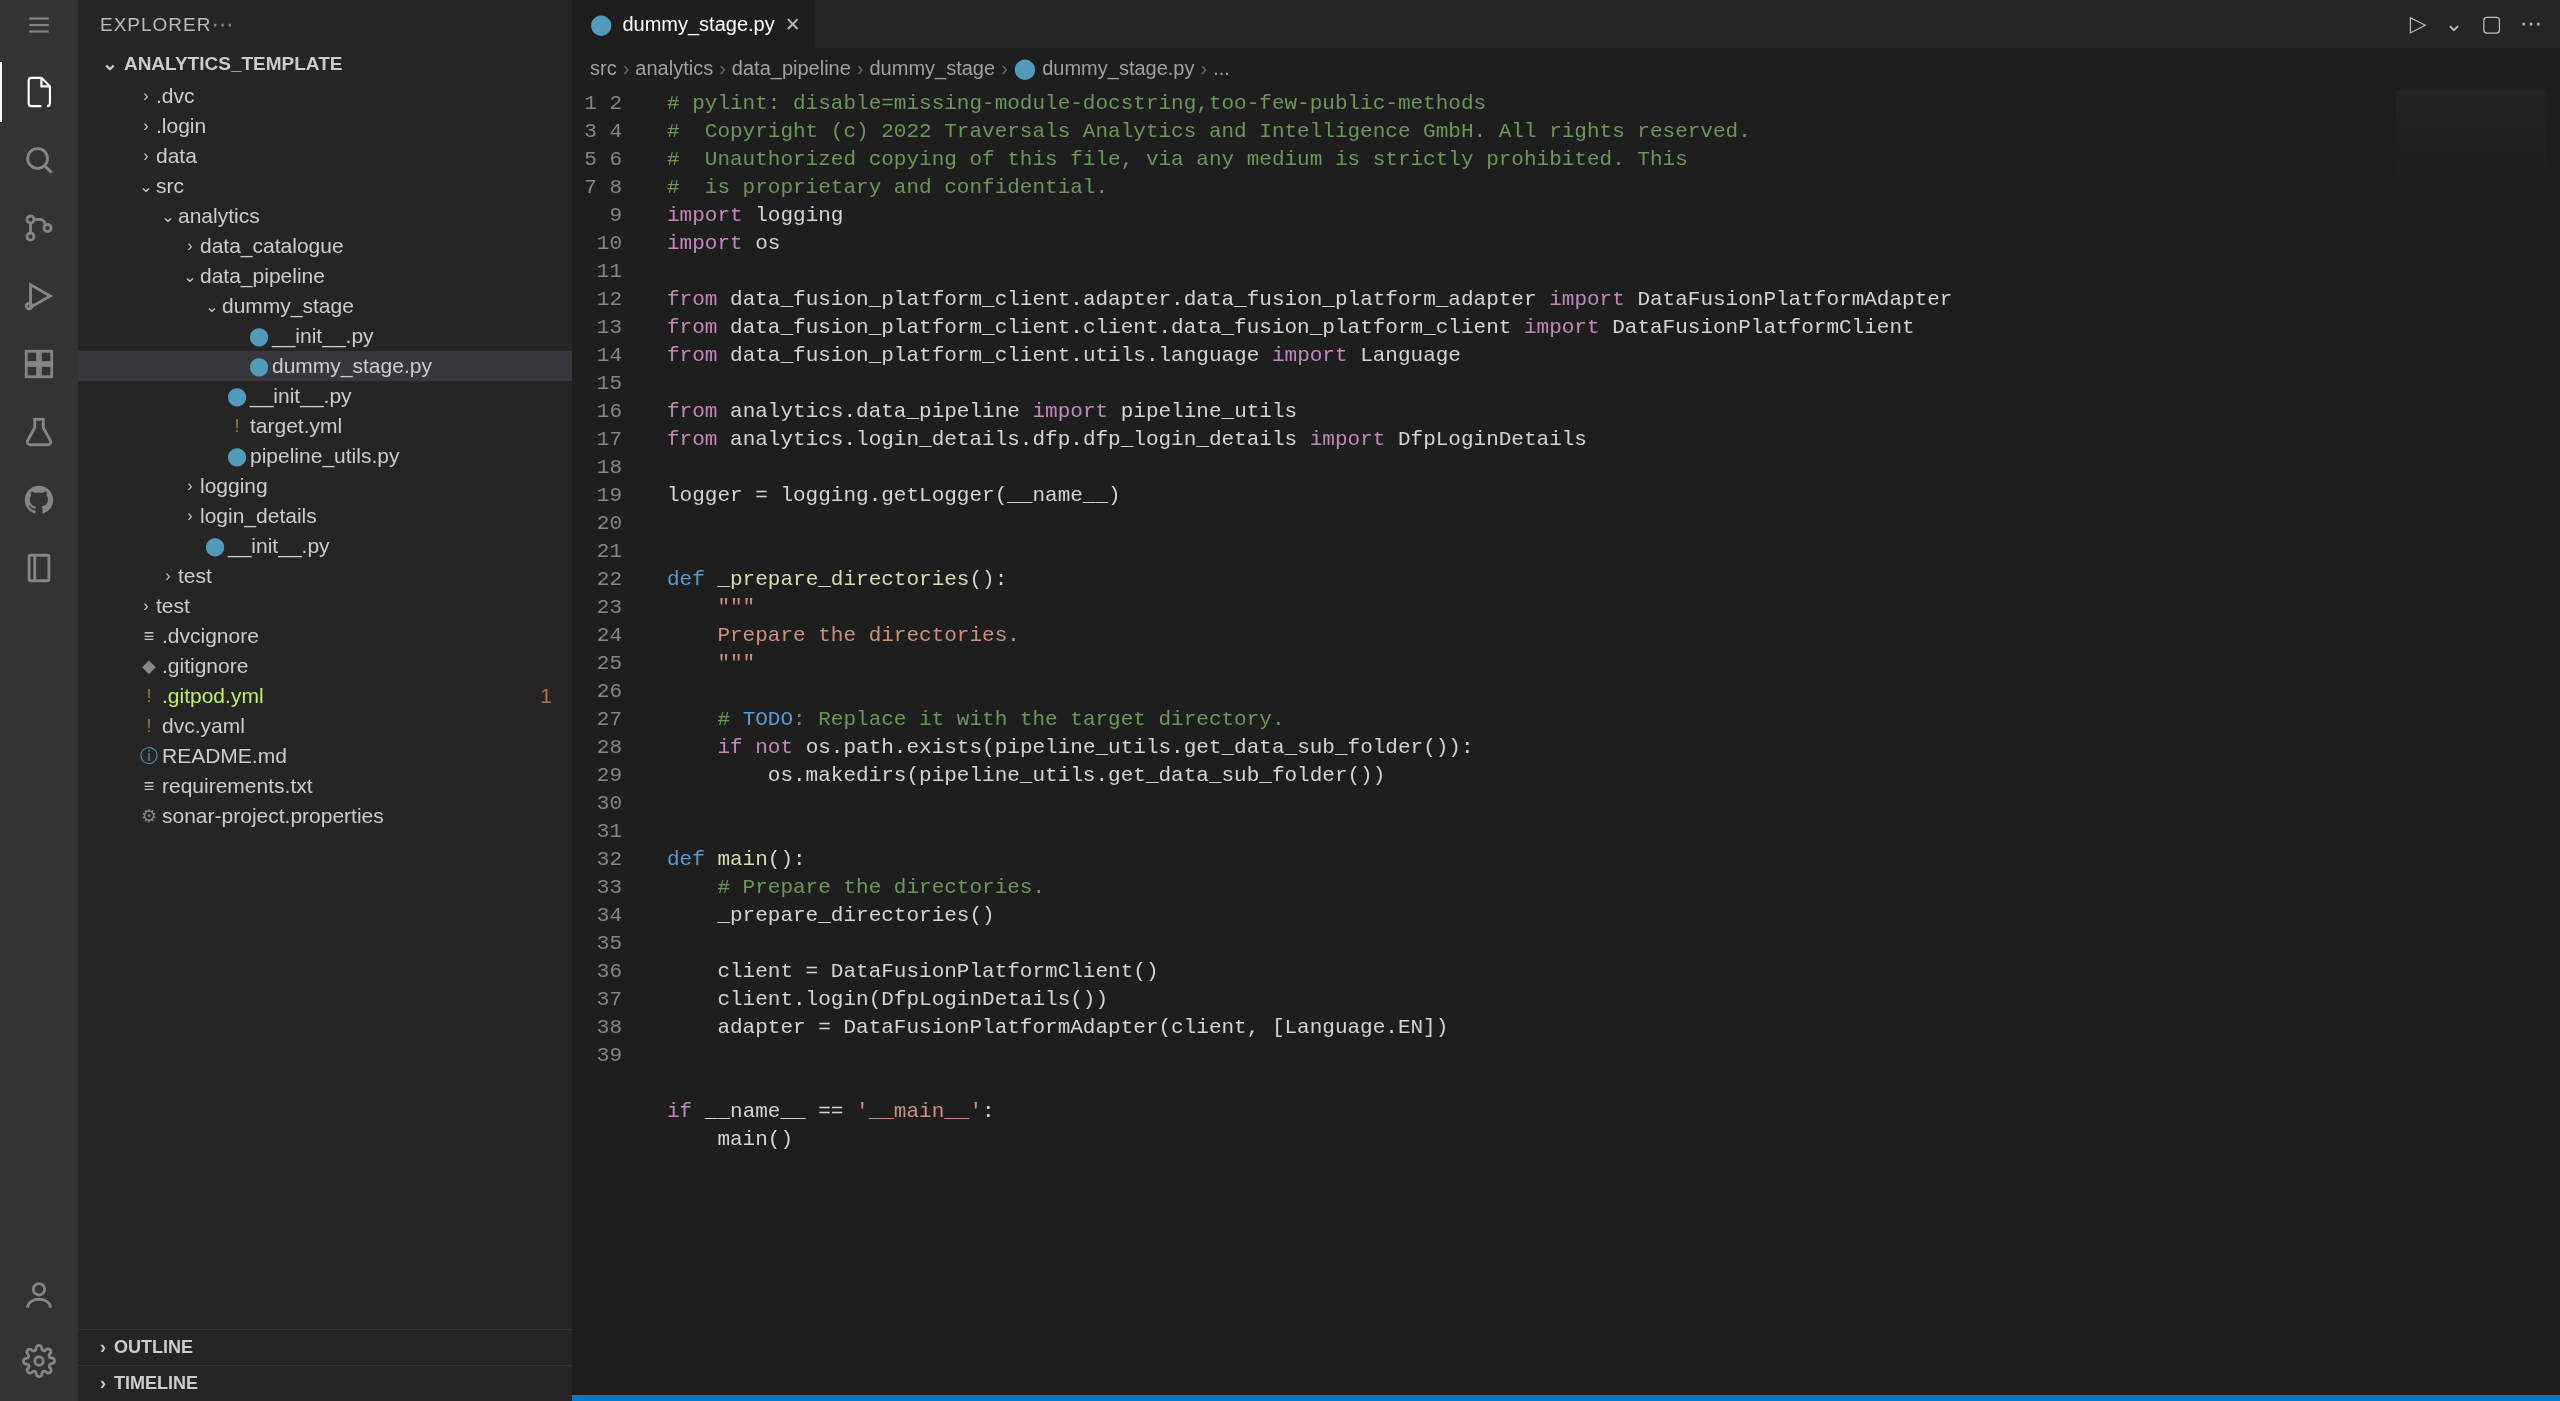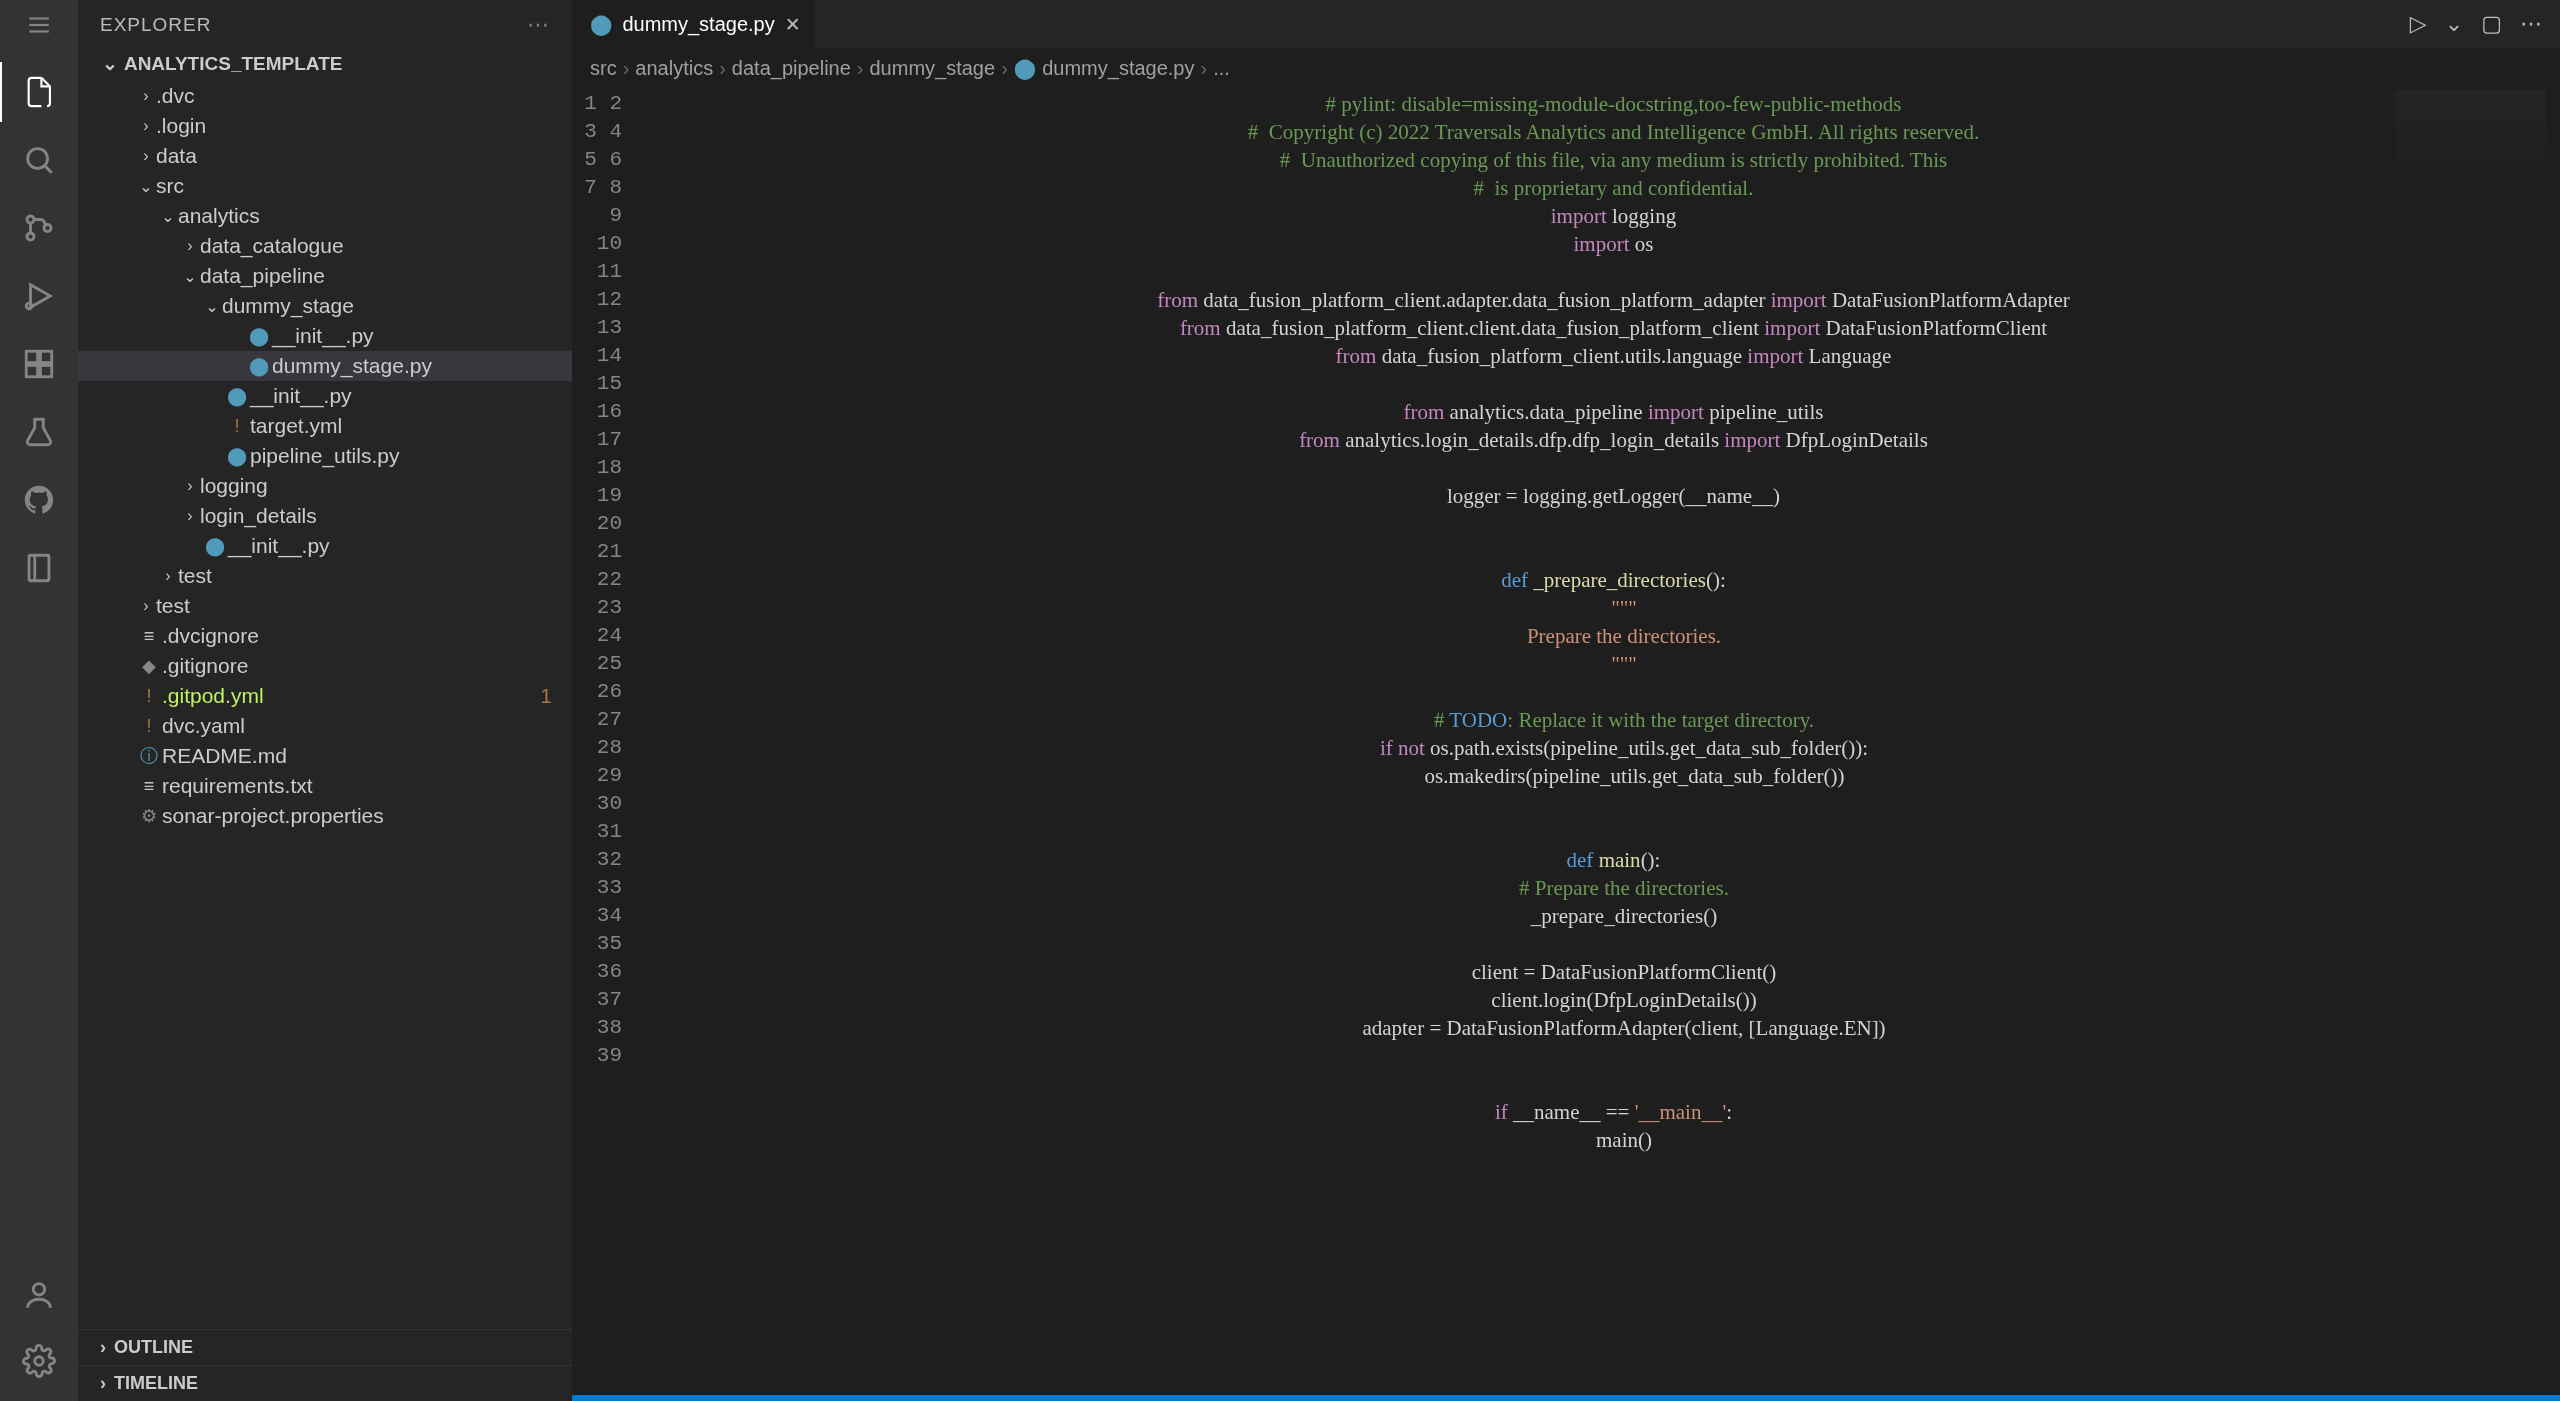--- a/index.html
+++ b/index.html
@@ -16,21 +16,21 @@
 .act-icon { width:78px; height:60px; display:flex; justify-content:center; align-items:center; color:#858585; cursor:pointer; }
 .act-icon.active { color:#fff; border-left:2px solid #fff; }
 .act-icon svg { width:34px; height:34px; }
 
 
 .menu-icon { width:78px; height:50px; display:flex; justify-content:center; align-items:center; color:#858585;}
 .menu-icon svg{width:26px;height:26px;}
 
 
 .sidebar { width:494px; background:#252526; display:flex; flex-direction:column; }
-.sidebar-header { padding:12px 22px 8px; display:flex; justify-content:space-between; align-items:center; color:#bbb; font-size:19px; letter-spacing:1px;}
+.sidebar-header { padding:12px 22px 8px; display:flex; justify-content:flex-start; align-items:center; color:#bbb; font-size:19px; letter-spacing:1px;}
 .dots{color:#858585;font-size:22px;}
 .project-root { padding:6px 10px 6px 24px; display:flex; align-items:center; gap:6px; font-size:19px; font-weight:bold; color:#ccc; }
 .tree { flex:1; overflow:auto; font-size:21px; }
 .tree-row { display:flex; align-items:center; padding:3px 10px; color:#ccc; cursor:pointer; white-space:nowrap; }
 .tree-row.selected { background:#37373d; }
 .tree-row .chev { width:20px; display:inline-flex; justify-content:center; color:#c5c5c5; font-size:16px;}
 .tree-row .ficon { width:26px; display:inline-flex; justify-content:center; font-size:18px;}
 .tree-row .label { flex:1; }
 .tree-row .badge-num { color:#A6773F; margin-right:10px; } .pad2{padding-left:58px;} .pad3{padding-left:80px;}
 .pad4{padding-left:102px;} .pad5{padding-left:124px;} .pad6{padding-left:146px;}
@@ -49,21 +49,21 @@
 .tab { height:48px; display:flex; align-items:center; gap:10px; padding:0 14px 0 18px; background:#1e1e1e; color:#fff; font-size:20px; position:relative;}
 .tab .close{color:#bbb;font-size:19px;}
 .tab-icons-right{margin-left:auto;display:flex;gap:18px;padding-right:18px;color:#bbb;}
 .tab-icons-right span{cursor:pointer;}
 
 .breadcrumb { display:flex; gap:6px; align-items:center; padding:8px 18px 6px; color:#a0a0a0; font-size:20px;}
 .breadcrumb .sep{color:#666;}
 
 .code-wrap { flex:1; display:flex; overflow:hidden; position:relative;gap:25px;}
 .gutter { width:70px; text-align:right; padding-right:20px; color:#858585; font-family:Menlo, Consolas, "Liberation Mono", monospace; font-size:21px; line-height:28px; padding-top:4px;}
-.code { flex:1; font-family:Liberation Serif, serif; font-size:21px; line-height:28px; white-space:pre; padding-top:4px; overflow:hidden;text-align:center;}
+.code { flex:1; font-family:Liberation Mono, monospace; font-size:21px; line-height:28px; white-space:pre; padding-top:4px; overflow:hidden;}
 .minimap { position:absolute; right:14px; top:4px; width:150px; height:100px; background:linear-gradient(#2a2a2a,#1e1e1e); opacity:.5; border-radius:2px;}
 .status { height:6px; background:#007acc; }
 
 .kw{color:#C586C0;} .str{color:#CE9178;} .com{color:#6A9955;} .fn{color:#DCDCAA;} .w{color:#D4D4D4;}
 .bl{color:#569CD6;}
 </style>
 </head>
 <body>
 
 <div class="app">

